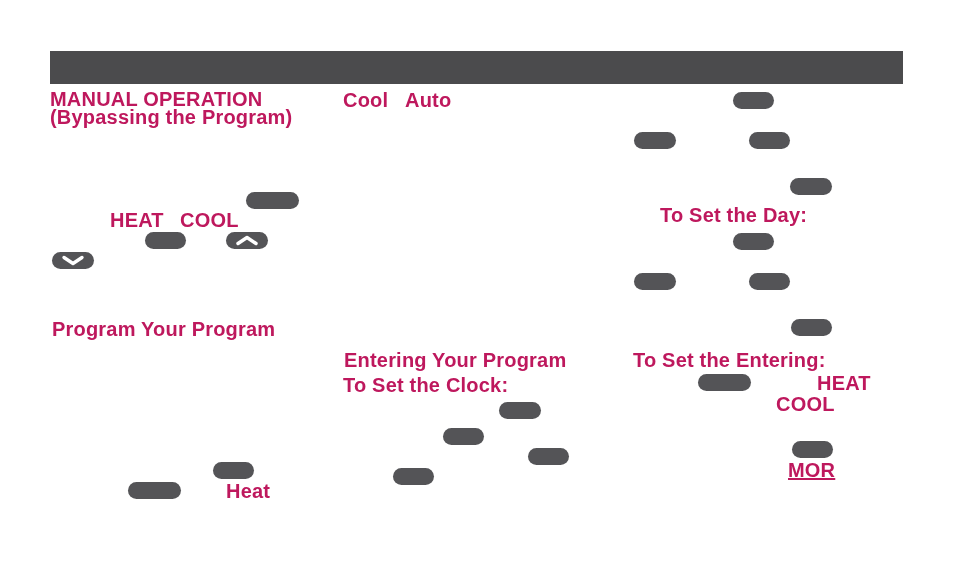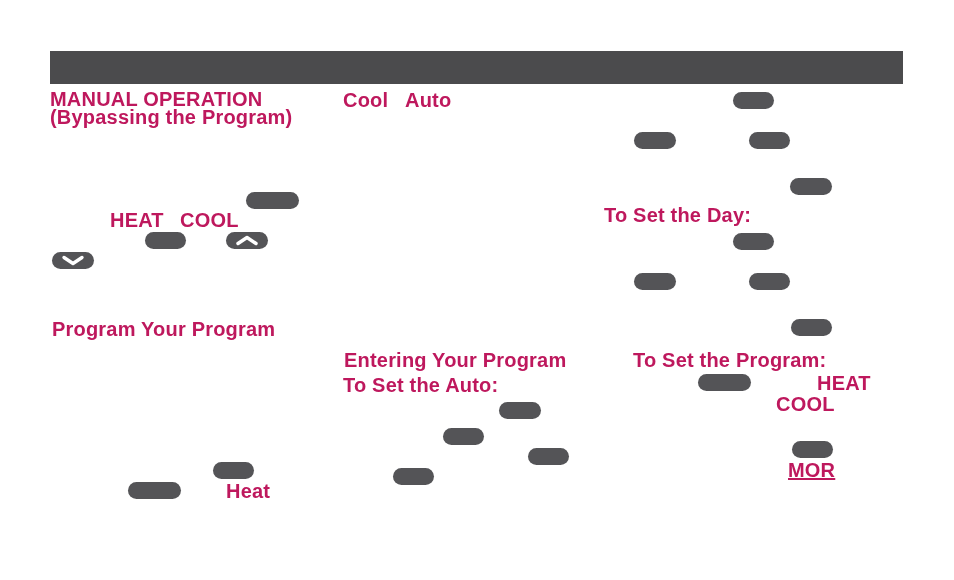--- a/index.html
+++ b/index.html
@@ -66,37 +66,37 @@
       <polyline points="4,2.5 13,8.5 22,2.5" fill="none" stroke="#ffffff" stroke-width="3.4" stroke-linecap="round" stroke-linejoin="round"></polyline>
     </svg>
   </div>
 
   <div class="txt" style="left:52px; top:319px;">Program Your Program</div>
   <div class="pill" style="left:213px; top:462px;"></div>
   <div class="txt" style="left:226px; top:481px;">Heat</div>
   <div class="pill wide" style="left:128px; top:482px;"></div>
 
   <div class="txt" style="left:344px; top:350px;">Entering Your Program</div>
-  <div class="txt" style="left:343px; top:375px;">To Set the Auto:</div>
+  <div class="txt" style="left:343px; top:375px;">To Set the Clock:</div>
   <div class="pill chev" style="left:499px; top:402px;"></div>
   <div class="pill" style="left:443px; top:428px;"></div>
   <div class="pill" style="left:528px; top:448px;"></div>
   <div class="pill" style="left:393px; top:468px;"></div>
 
   <div class="pill" style="left:733px; top:92px;"></div>
   <div class="pill chev" style="left:634px; top:132px;"></div>
   <div class="pill" style="left:749px; top:132px;"></div>
   <div class="pill chev" style="left:790px; top:178px;"></div>
 
-  <div class="txt" style="left:604px; top:205px;">To Set the Day:</div>
+  <div class="txt" style="left:660px; top:205px;">To Set the Day:</div>
   <div class="pill" style="left:733px; top:233px;"></div>
   <div class="pill chev" style="left:634px; top:273px;"></div>
   <div class="pill" style="left:749px; top:273px;"></div>
   <div class="pill" style="left:791px; top:319px;"></div>
 
-  <div class="txt" style="left:633px; top:350px;">To Set the Program:</div>
+  <div class="txt" style="left:633px; top:350px;">To Set the Entering:</div>
   <div class="pill wide" style="left:698px; top:374px;"></div>
   <div class="txt" style="left:817px; top:373px;">HEAT</div>
   <div class="txt" style="left:776px; top:394px;">COOL</div>
   <div class="pill" style="left:792px; top:441px;"></div>
   <div class="txt" style="left:788px; top:460px;text-decoration:underline;">MOR</div>
 
 </div>
 
 </body></html>

